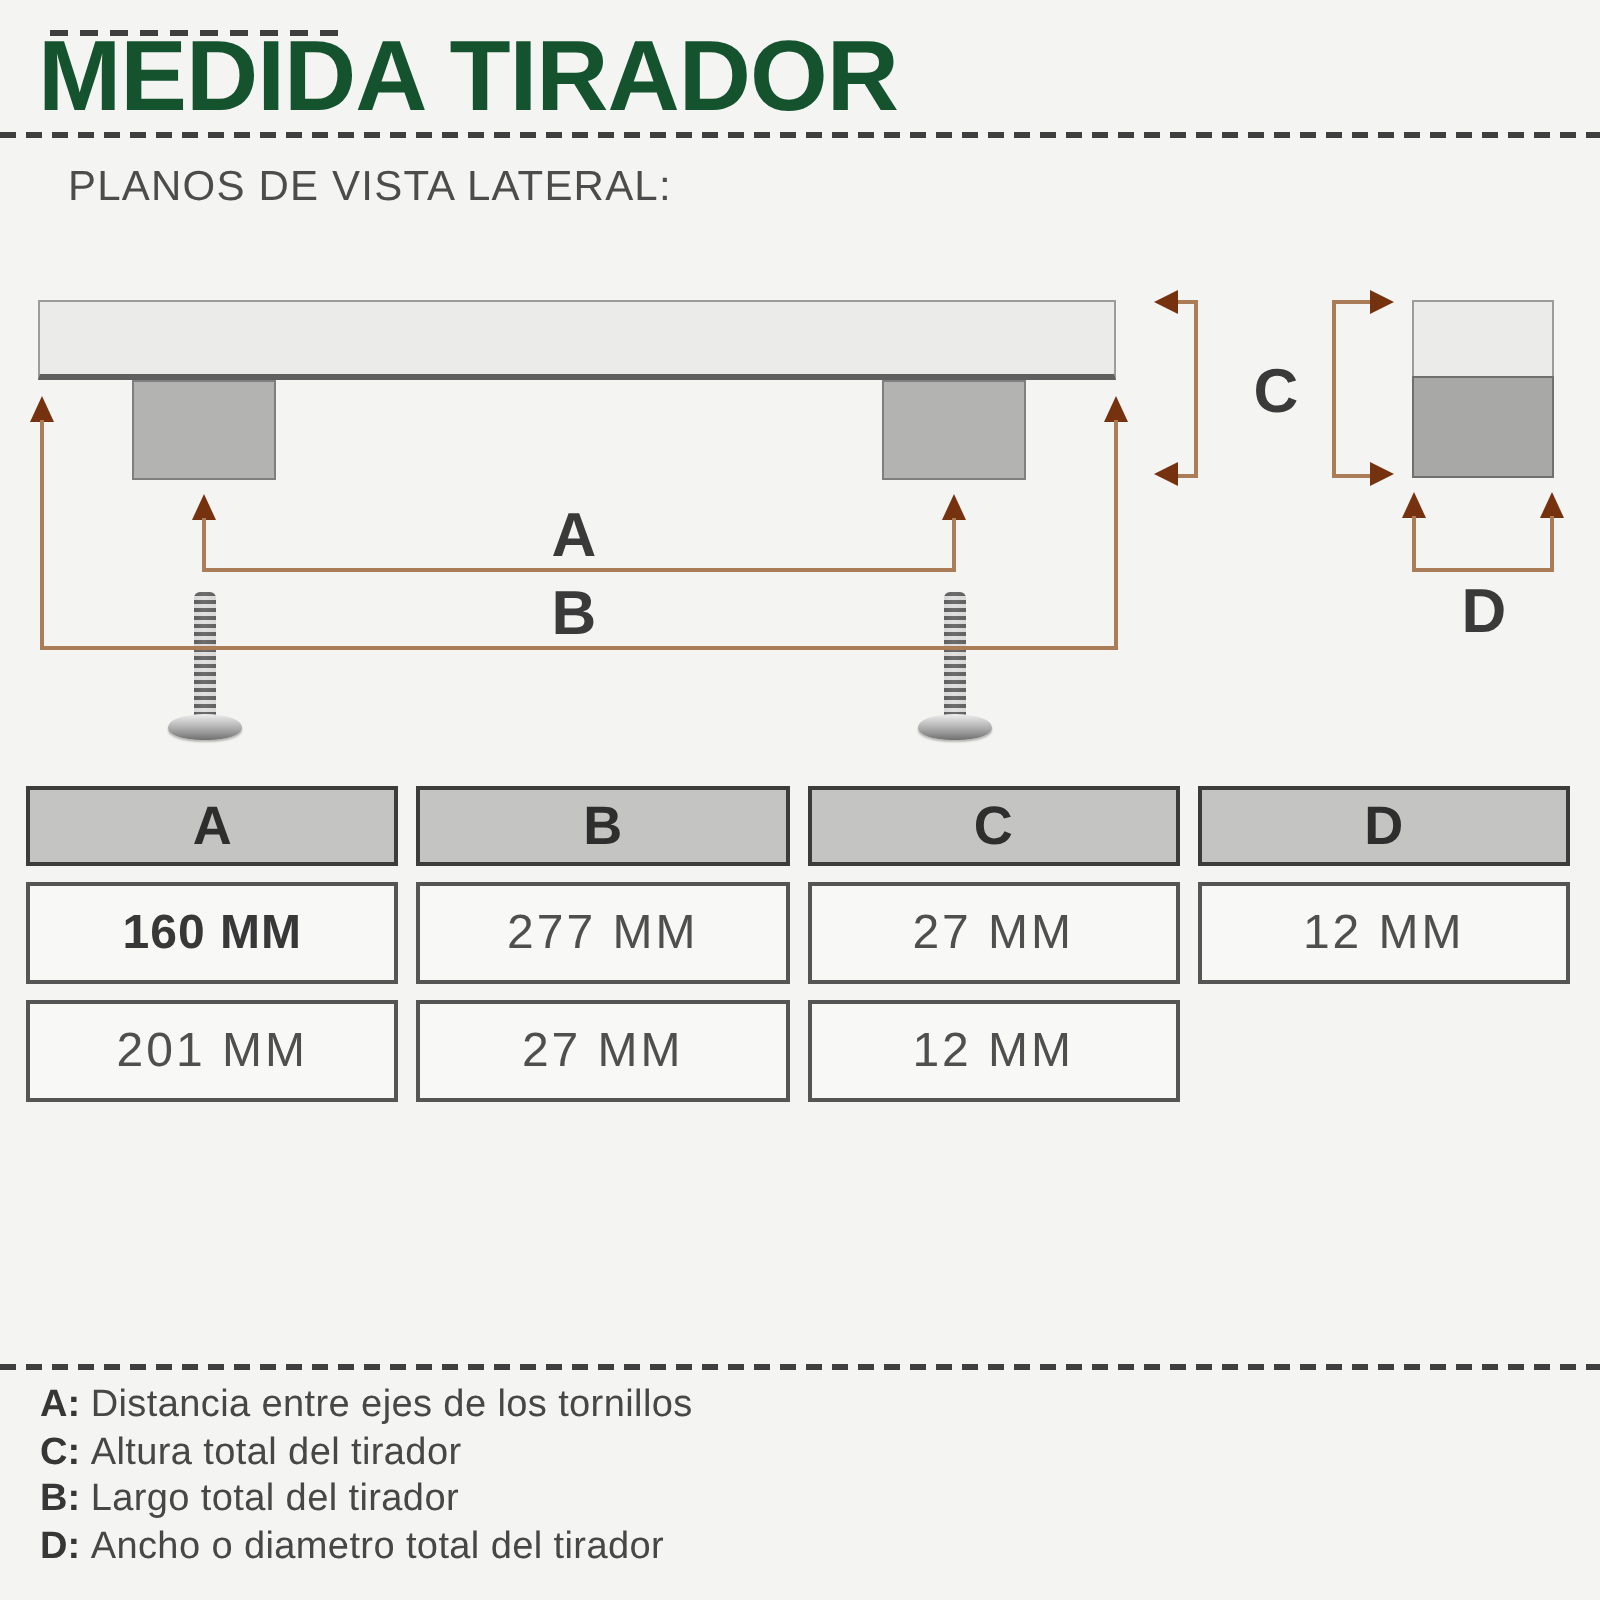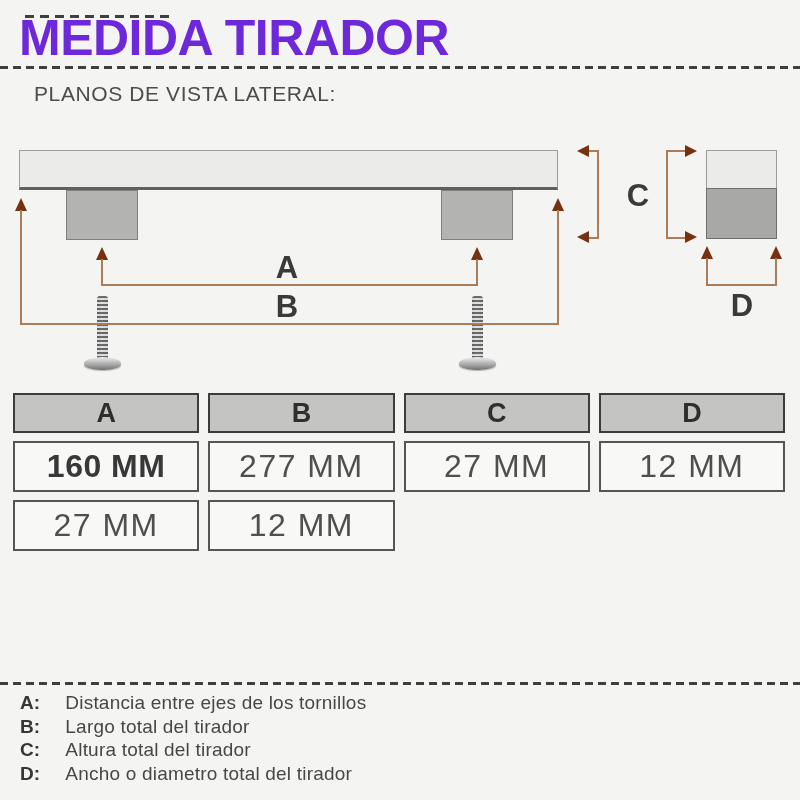--- a/index.html
+++ b/index.html
@@ -14,21 +14,21 @@
   .abs{position:absolute;}
 
   
   .top-dash{
     left:25px;top:15px;width:150px;height:3px;
     background:repeating-linear-gradient(90deg,#3f3f3f 0 9px,transparent 9px 15px);
   }
   .title{
     left:19px;top:13px;
     font-size:50px;font-weight:bold;line-height:50px;
-    letter-spacing:-0.5px;color:#6d28d9;white-space:nowrap;
+    letter-spacing:-0.5px;color:#14532d;white-space:nowrap;
   }
   .divider{
     left:0;width:800px;height:3px;
     background:repeating-linear-gradient(90deg,#3f3f3f 0 8px,transparent 8px 13px);
   }
   .divider.d1{top:66px;}
   .divider.d2{top:682px;}
   .subtitle{
     left:34px;top:82px;
     font-size:21px;font-weight:400;letter-spacing:0.6px;
@@ -94,34 +94,34 @@
     column-gap:9px;row-gap:8px;
   }
   .th{
     height:36px;background:#c4c4c2;border:2px solid #3c3c3c;
     display:flex;align-items:center;justify-content:center;
     font-size:27px;font-weight:bold;color:#2e2e2e;
   }
   .td{
     height:47px;background:#f8f8f7;border:2px solid #555;
     display:flex;align-items:center;justify-content:center;
-    font-size:32px;letter-spacing:1.5px;color:#4f4f4f;font-weight:300;
+    font-size:24px;letter-spacing:1.5px;color:#4f4f4f;font-weight:300;
     white-space:nowrap;
     text-align:center;
   }
   .td.strong{font-weight:bold;color:#383838;letter-spacing:0.5px;}
 
   
   .legend{
     left:20px;top:691px;
     font-size:19px;line-height:23.5px;color:#424242;
   }
   .legend .row{white-space:nowrap;}
   .legend .key{font-weight:bold;color:#363636;}
-  .legend .txt{font-weight:400;color:#474747;letter-spacing:0.2px;margin-left:20px;}
+  .legend .txt{font-weight:400;color:#474747;letter-spacing:0.2px;}
 </style>
 </head>
 <body>
 
 <div class="abs top-dash"></div>
 
 <div class="abs title">MEDIDA TIRADOR</div>
 <div class="abs divider d1"></div>
 <div class="abs subtitle">PLANOS DE VISTA LATERAL:</div>
 
@@ -186,36 +186,37 @@
   <div class="th">A</div>
   <div class="th">B</div>
   <div class="th">C</div>
   <div class="th">D</div>
 
   <div class="td strong">160 MM</div>
   <div class="td">277 MM</div>
   <div class="td">27 MM</div>
   <div class="td">12 MM</div>
 
+  <div class="td">201 MM</div>
   <div class="td">27 MM</div>
   <div class="td">12 MM</div>
 </div>
 
 <div class="abs divider d2"></div>
 
 <div class="abs legend">
   <div class="row">
     <span class="key">A:</span>
     <span class="txt">Distancia entre ejes de los tornillos</span>
   </div>
   <div class="row">
+    <span class="key">C:</span>
+    <span class="txt">Altura total del tirador</span>
+  </div>
+  <div class="row">
     <span class="key">B:</span>
     <span class="txt">Largo total del tirador</span>
   </div>
   <div class="row">
-    <span class="key">C:</span>
-    <span class="txt">Altura total del tirador</span>
-  </div>
-  <div class="row">
     <span class="key">D:</span>
     <span class="txt">Ancho o diametro total del tirador</span>
   </div>
 </div>
 
 </body></html>

